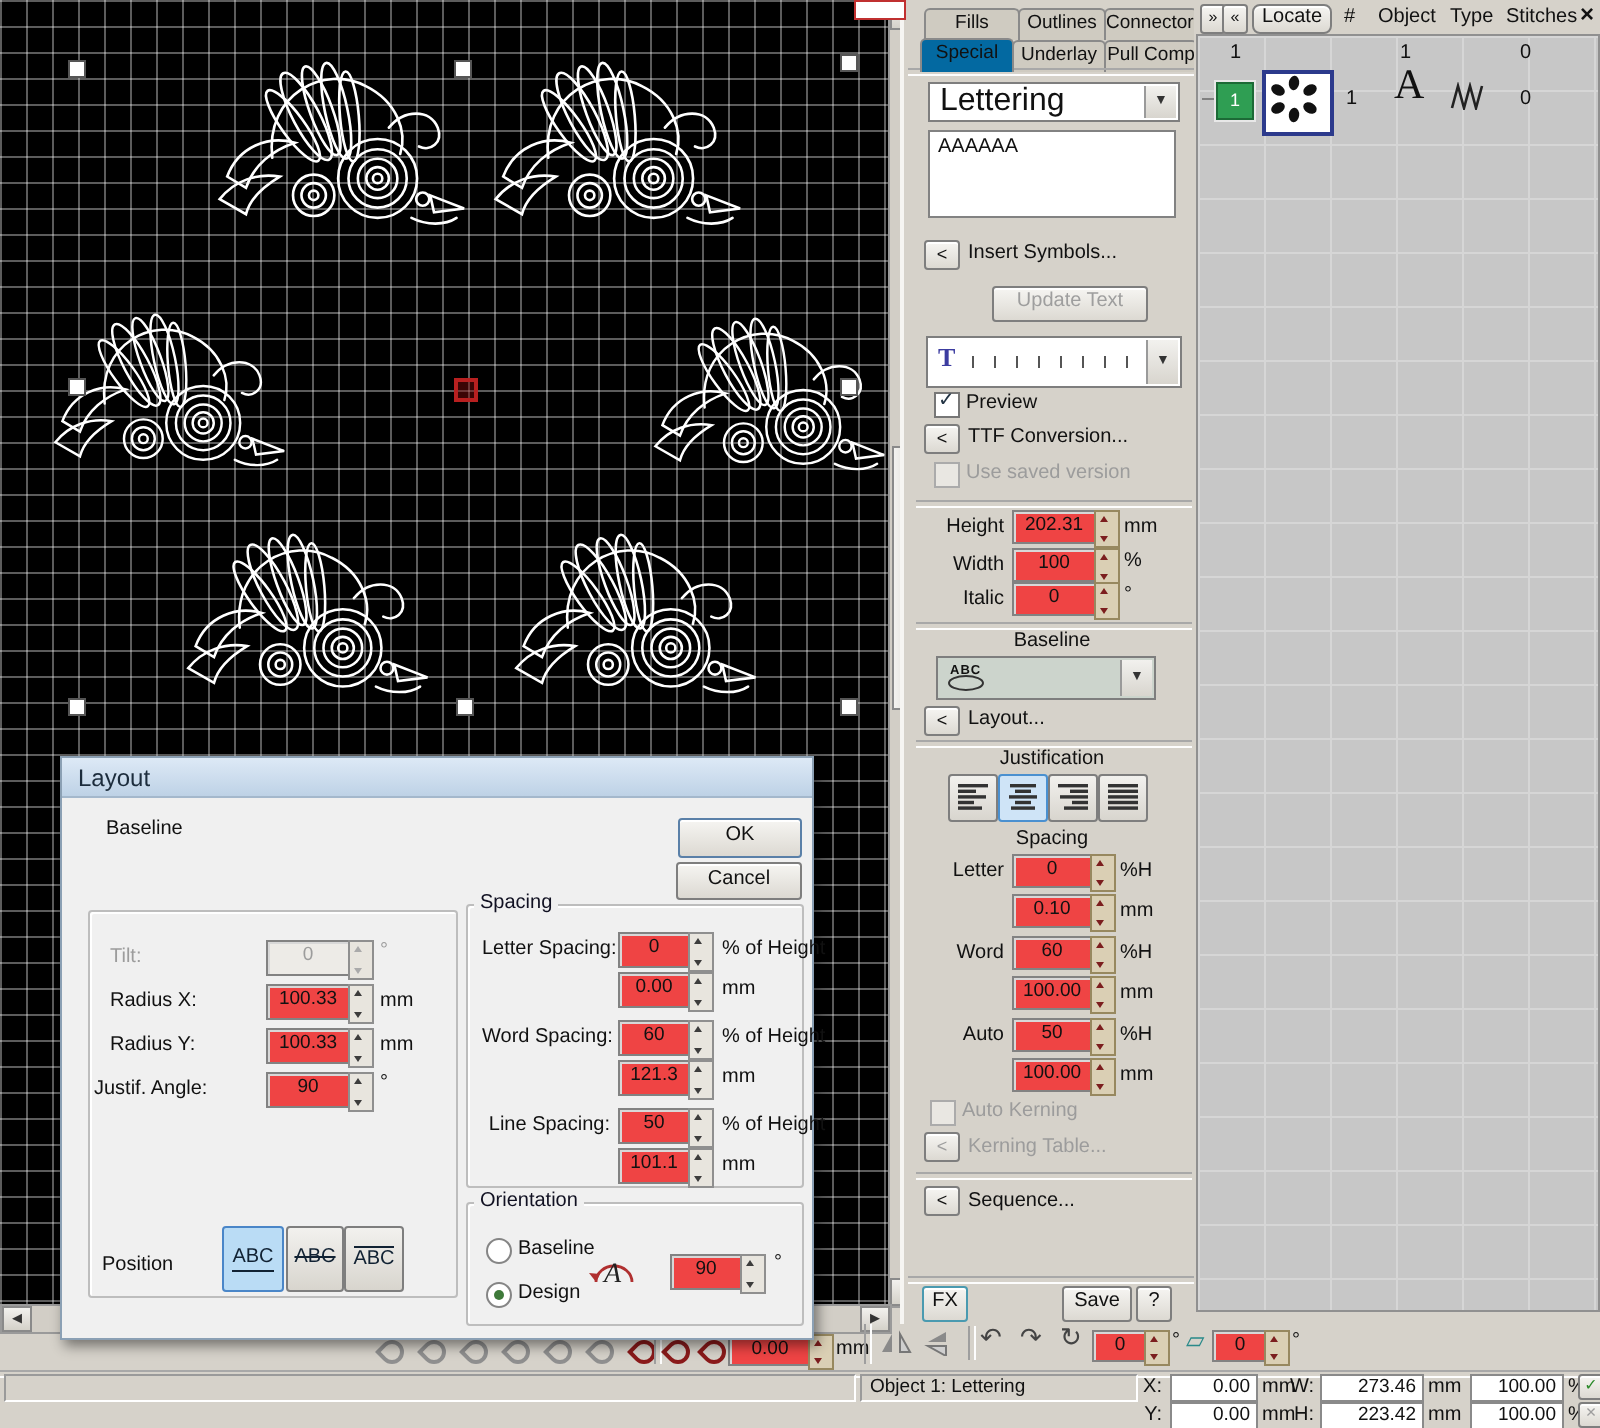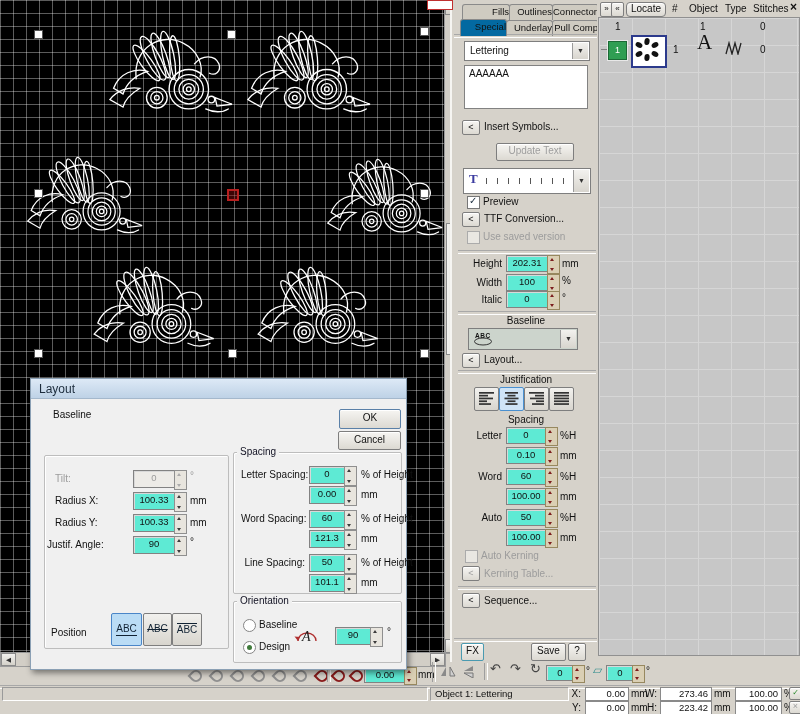--- a/index.html
+++ b/index.html
@@ -3,21 +3,21 @@
 <meta charset="utf-8">
 <style>
   html,body{margin:0;padding:0}
   body{width:800px;height:714px;position:relative;background:#d6d2ca;
        font-family:"Liberation Sans",sans-serif;overflow:hidden;font-size:10px;color:#111}
   .abs{position:absolute}
   .lbl{position:absolute;font-size:10px;line-height:12px;color:#111;white-space:nowrap}
   .lbl.rt{text-align:right}
   .lbl.dis{color:#9c9c9c}
   .lbl.ctr{text-align:center}
-  .fld{position:absolute;background:#5eead4;border:1px solid #828282;box-shadow:inset 1px 1px 0 #d8d8d8}
+  .fld{position:absolute;background:#ef4444;border:1px solid #828282;box-shadow:inset 1px 1px 0 #d8d8d8}
   .fld>span{display:block;font-size:9.5px;line-height:13px;text-align:center;color:#111}
   .fld.dis{background:#edebe7}.fld.dis>span{color:#9c9c9c}
   .spin{position:absolute;width:11px;background:#dacfb4;border:1px solid #97885f}
   .spin::before,.spin::after{content:"";position:absolute;left:2px;border:2.5px solid transparent}
   .spin::before{top:2px;border-top-width:0;border-bottom:3.5px solid #7c1e1e}
   .spin::after{bottom:2px;border-bottom-width:0;border-top:3.5px solid #7c1e1e}
   .spin.g{background:#e8e5de;border-color:#8f8f8f}
   .spin.g::before{border-bottom-color:#3c3c3c}.spin.g::after{border-top-color:#3c3c3c}
   .spin.dis::before{border-bottom-color:#aaa}.spin.dis::after{border-top-color:#aaa}
   .btn{position:absolute;background:linear-gradient(#f6f5f2,#dcd9d2);border:1px solid #7e7e7e;
@@ -27,33 +27,33 @@
   .chev{width:16px;height:13px}
   .chev>span{line-height:12px;font-size:9px}
   .cb{position:absolute;width:11px;height:11px;background:#fff;border:1px solid #777;
       font-size:10px;line-height:10px;text-align:center;color:#234}
   .cb.on::after{content:"✓";position:absolute;left:1px;top:-1px}
   .cb.dis{background:#e9e7e2;border-color:#ababab}
   .radio{position:absolute;width:11px;height:11px;border:1px solid #858585;border-radius:50%;background:#fff}
   .radio.sel::after{content:"";position:absolute;left:2.5px;top:2.5px;width:5px;height:5px;
       border-radius:50%;background:#3f7a3a}
   .tab{position:absolute;height:15px;background:#cfcbc1;border:1px solid #8a8a8a;border-bottom:none;
-      border-radius:3px 3px 0 0;text-align:right}
+      border-radius:3px 3px 0 0;text-align:center}
   .tab>span{font-size:9.5px;line-height:14px}
   .tab.active{background:#0369a1;height:16px;z-index:3}
   .sep{position:absolute;height:2px;border-top:1px solid #a8a8a8;border-bottom:1px solid #fdfdfd}
   .vsep{position:absolute;width:2px;border-left:1px solid #9e9e9e;border-right:1px solid #fdfdfd}
   .handle{position:absolute;width:7px;height:7px;background:#fff;border:1px solid #555}
   .group{position:absolute;border:1px solid #bdbdbd;border-radius:2px;box-shadow:inset 1px 1px 0 #fff}
   .gl{position:absolute;background:#f0f0f0;padding:0 3px;font-size:10px;line-height:12px;color:#112}
   .cmb{position:absolute;background:#fff;border:1px solid #7e7e7e}
   .cmb .arr{position:absolute;right:1px;top:1px;bottom:1px;width:15px;
       background:linear-gradient(#f2f1ee,#d8d5ce);border-left:1px solid #9a9a9a;text-align:center;color:#333}
   .cmb .arr>span{font-size:7px;line-height:15px;display:block}
-  .cmb .val{position:absolute;left:5px;top:2px;font-size:10px;line-height:13px}
+  .cmb .val{position:absolute;left:5px;top:2px;font-size:16px;line-height:13px}
   #canvas{position:absolute;left:0;top:0;width:444px;height:652px;background:#000;overflow:hidden;
       background-image:linear-gradient(rgba(255,255,255,.36) 1px,transparent 1px),
                        linear-gradient(90deg,rgba(255,255,255,.36) 1px,transparent 1px);
       background-size:13px 13px}
   .motif{position:absolute}
   #center-mark{position:absolute;width:8px;height:8px;border:2px solid #b82020;background:rgba(130,10,10,.45)}
   .scroll{position:absolute;background:#d2cec6;border:1px solid #9a9a9a}
   .sbtn{position:absolute;background:linear-gradient(#f2f1ee,#d4d1c9);border:1px solid #8a8a8a;text-align:center}
   .sbtn>span{display:block;font-size:6.5px;line-height:11px;color:#333}
   .thumbv{position:absolute;left:1px;width:11px;background:linear-gradient(90deg,#f4f3f0,#d8d5ce);

